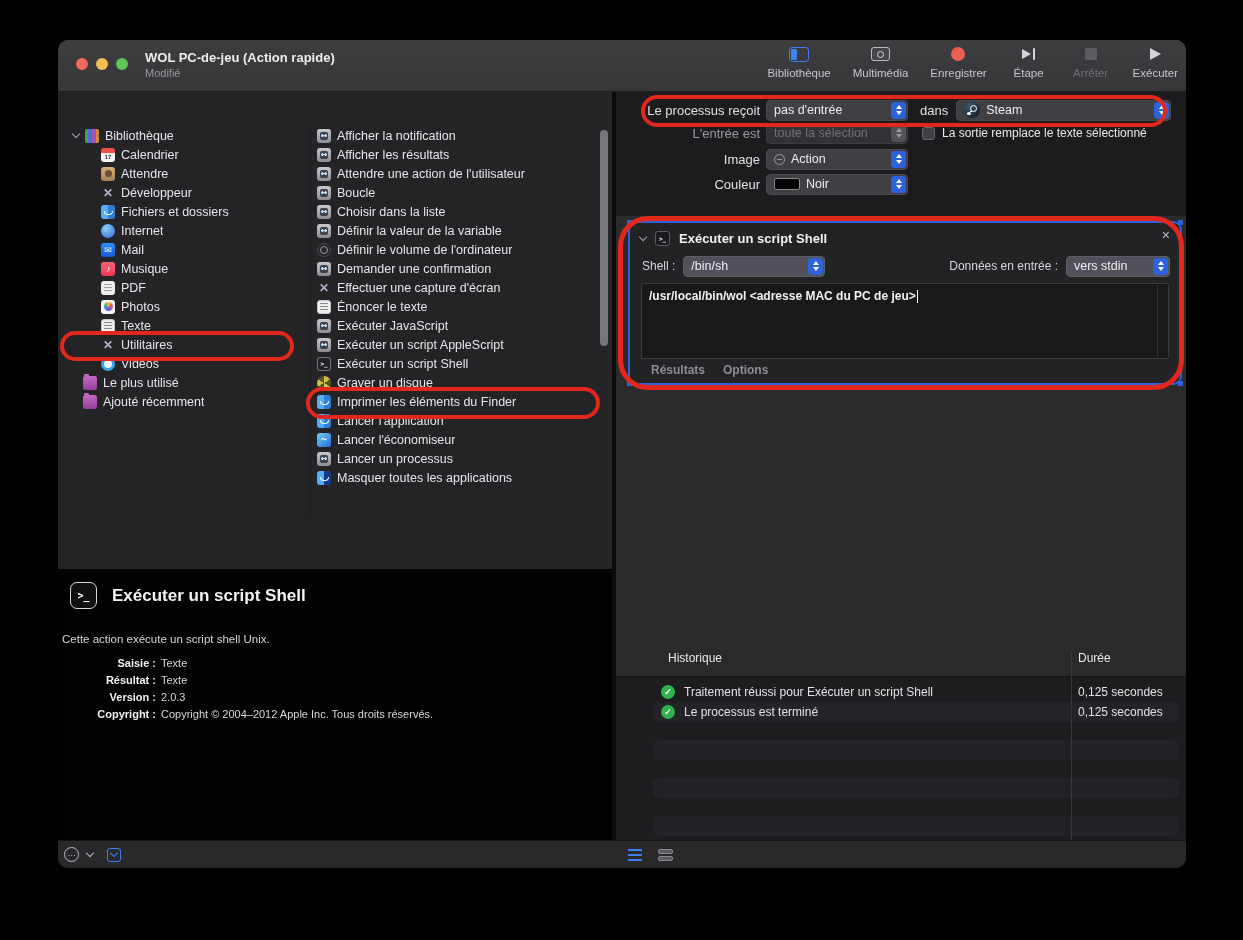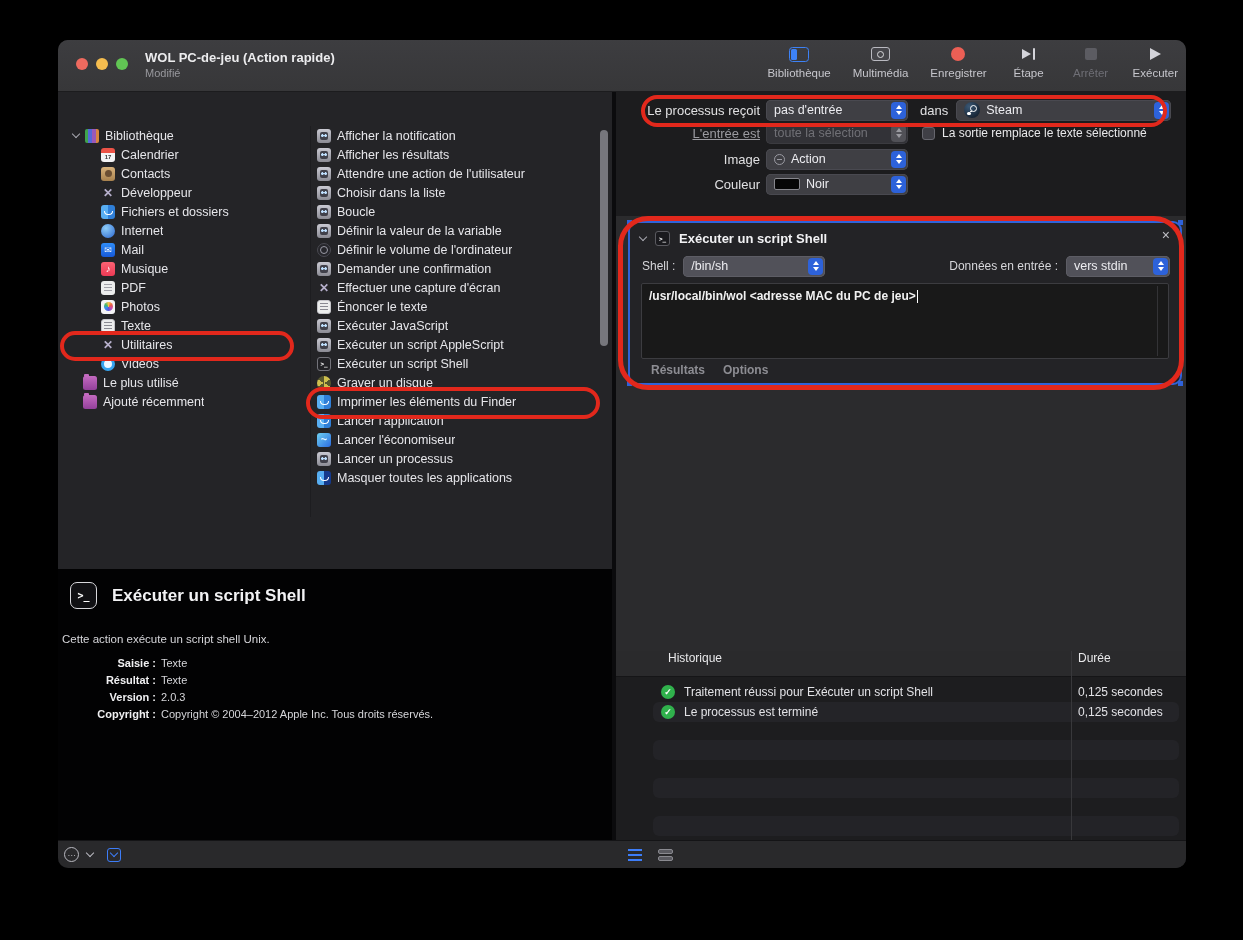--- a/index.html
+++ b/index.html
@@ -244,21 +244,21 @@
     <span class="lbl">Bibliothèque</span>
   </div>
           <div class="srow ind2">
     <span class="chev chev-slot" style="visibility: hidden;"></span>
     <span class="ic ic-calendar"></span>
     <span class="lbl">Calendrier</span>
   </div>
           <div class="srow ind2">
     <span class="chev chev-slot" style="visibility: hidden;"></span>
     <span class="ic ic-contacts"></span>
-    <span class="lbl">Contacts</span>
+    <span class="lbl">Attendre</span>
   </div>
           <div class="srow ind2">
     <span class="chev chev-slot" style="visibility: hidden;"></span>
     <span class="ic ic-xtools"></span>
     <span class="lbl">Développeur</span>
   </div>
           <div class="srow ind2">
     <span class="chev chev-slot" style="visibility: hidden;"></span>
     <span class="ic ic-finder"></span>
     <span class="lbl">Fichiers et dossiers</span>
@@ -322,25 +322,25 @@
           <div class="arow">
     <span class="ic ic-automator"></span>
     <span class="lbl">Afficher les résultats</span>
   </div>
           <div class="arow">
     <span class="ic ic-automator"></span>
     <span class="lbl">Attendre une action de l'utilisateur</span>
   </div>
           <div class="arow">
     <span class="ic ic-automator"></span>
+    <span class="lbl">Boucle</span>
+  </div>
+          <div class="arow">
+    <span class="ic ic-automator"></span>
     <span class="lbl">Choisir dans la liste</span>
-  </div>
-          <div class="arow">
-    <span class="ic ic-automator"></span>
-    <span class="lbl">Boucle</span>
   </div>
           <div class="arow">
     <span class="ic ic-automator"></span>
     <span class="lbl">Définir la valeur de la variable</span>
   </div>
           <div class="arow">
     <span class="ic ic-volume"></span>
     <span class="lbl">Définir le volume de l'ordinateur</span>
   </div>
           <div class="arow">
@@ -441,21 +441,21 @@
                 <span class="ic ic-steam"></span>
                 <span>Steam</span>
               </span>
             <span class="stp">
                 <i class="u"></i>
                 <i class="d"></i>
               </span>
           </div>
         </div>
         <div class="insp-row" style="top:31px;height:20px;">
-          <span class="insp-label" style="color:#9a9aa0;text-decoration:underline;">L'entrée est</span>
+          <span class="insp-label" style="color:#9a9aa0;">L'entrée est</span>
           <div class="pop dis" style="width:142px;">
             <span class="pop-left">
                 <span>toute la sélection</span>
               </span>
             <span class="stp dis">
                 <i class="u"></i>
                 <i class="d"></i>
               </span>
           </div>
           <span class="cb" style="margin-left:14px;"></span>

